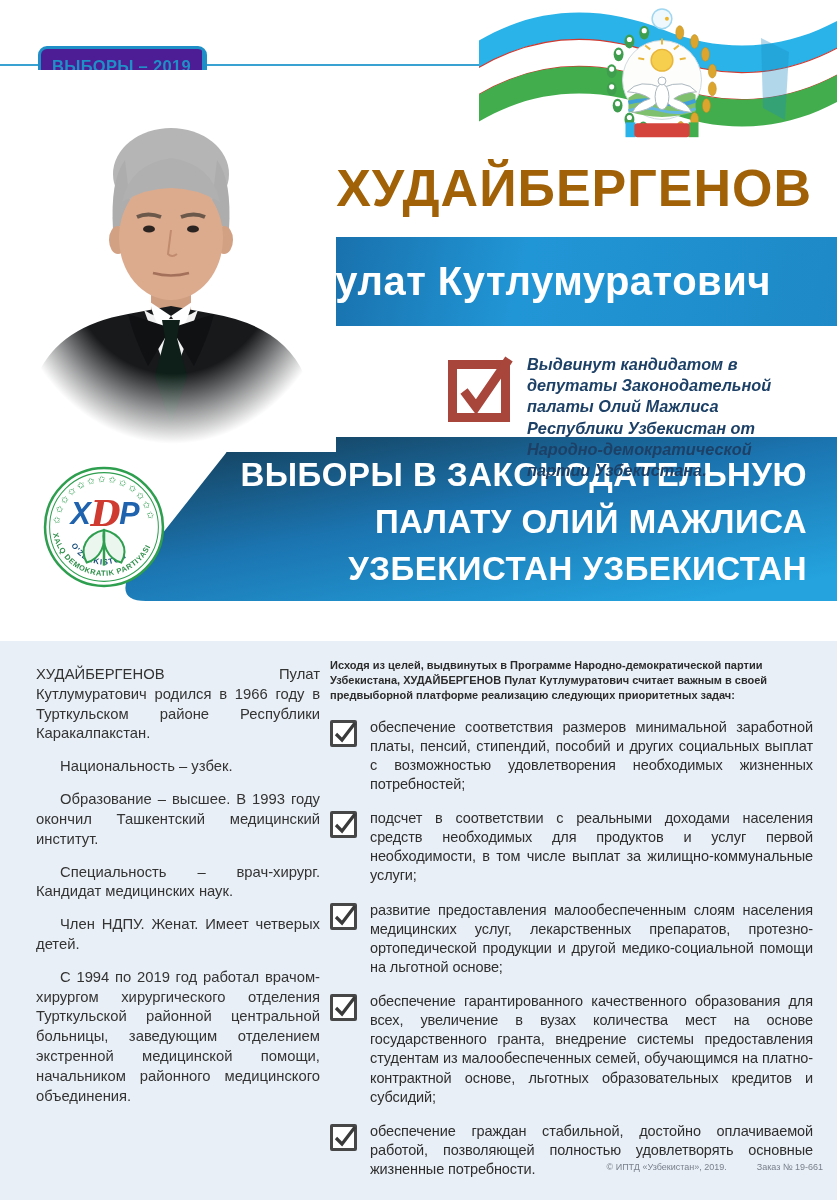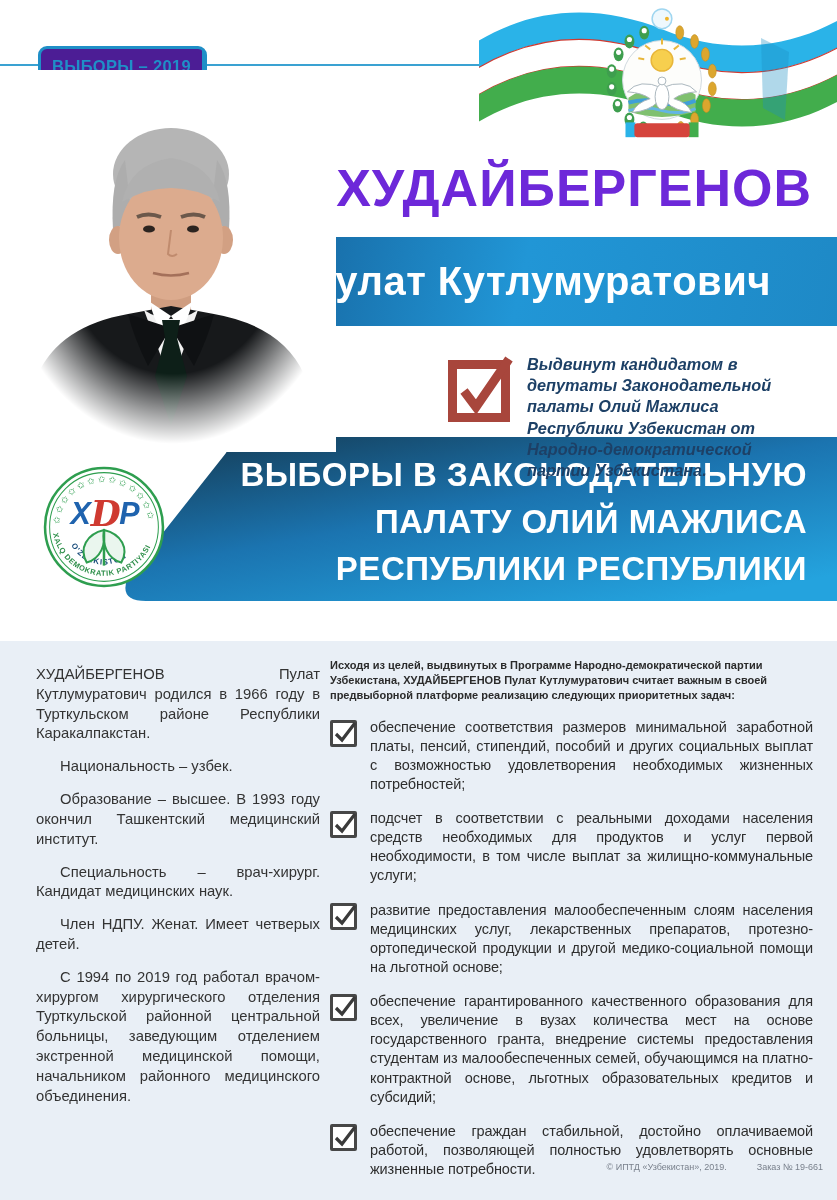--- a/index.html
+++ b/index.html
@@ -13,21 +13,21 @@
          color:#1f8fc7;font-weight:bold;font-size:16.5px;letter-spacing:.3px;white-space:nowrap;}
   .badge .seg{padding:0 11px;}
   .badge .div{width:2.5px;align-self:stretch;background:#1f8fc7;}
 
   
   .flag{position:absolute;top:0;right:0;width:358px;height:150px;z-index:1;}
   .emblem{position:absolute;top:2px;left:588px;width:148px;height:150px;z-index:2;}
 
   
   .surname{position:absolute;top:158px;left:300px;right:25px;z-index:3;
-           font-size:52px;font-weight:bold;color:#6d28d9;text-align:right;letter-spacing:1px;}
+           font-size:52px;font-weight:bold;color:#a16207;text-align:right;letter-spacing:1px;}
   .nameband{position:absolute;top:237px;left:0;width:837px;height:89px;z-index:1;
             background:linear-gradient(103deg,#102c49 0%,#155f98 28%,#2196d6 62%,#1e89c6 100%);
             -webkit-mask-image:linear-gradient(to right,rgba(0,0,0,0) 150px,rgba(0,0,0,.55) 250px,#000 330px);
             mask-image:linear-gradient(to right,rgba(0,0,0,0) 150px,rgba(0,0,0,.55) 250px,#000 330px);}
   .givenname{position:absolute;top:237px;left:250px;right:10px;height:89px;z-index:2;
              display:flex;align-items:center;justify-content:center;
              font-size:40px;font-weight:bold;color:#fff;letter-spacing:.5px;}
 
   
   .portrait{position:absolute;top:70px;left:10px;width:326px;height:382px;z-index:2;}
@@ -204,21 +204,21 @@
         <stop offset="0%" stop-color="#14384f"></stop>
         <stop offset="50%" stop-color="#1b74b0"></stop>
         <stop offset="100%" stop-color="#24a3de"></stop>
       </linearGradient>
     </defs>
     <path d="M252,0 L837,0 L837,164 L146,164 Q118,164 128,140 L226,16 Q233,0 252,0 Z" fill="url(#bannerGrad)"></path>
   </svg>
   <div class="banner-text">
     <div>ВЫБОРЫ В ЗАКОНОДАТЕЛЬНУЮ</div>
     <div>ПАЛАТУ ОЛИЙ МАЖЛИСА</div>
-    <div>РЕСПУБЛИКИ РЕСПУБЛИКИ</div>
+    <div>УЗБЕКИСТАН УЗБЕКИСТАН</div>
   </div>
 
   <svg class="partylogo" viewBox="0 0 122 122">
     <defs>
       <path id="arcTop" d="M17,61 A44,44 0 0 1 105,61"></path>
       <path id="arcBottomOuter" d="M10,58 A51,51 0 0 0 112,58"></path>
       <path id="arcBottomInner" d="M24,61 A37,37 0 0 0 98,61"></path>
     </defs>
     <circle cx="61" cy="61" r="58" fill="#ffffff" stroke="#2e9e4f" stroke-width="2.5"></circle>
     <circle cx="61" cy="61" r="53.5" fill="none" stroke="#2e9e4f" stroke-width="1"></circle>

